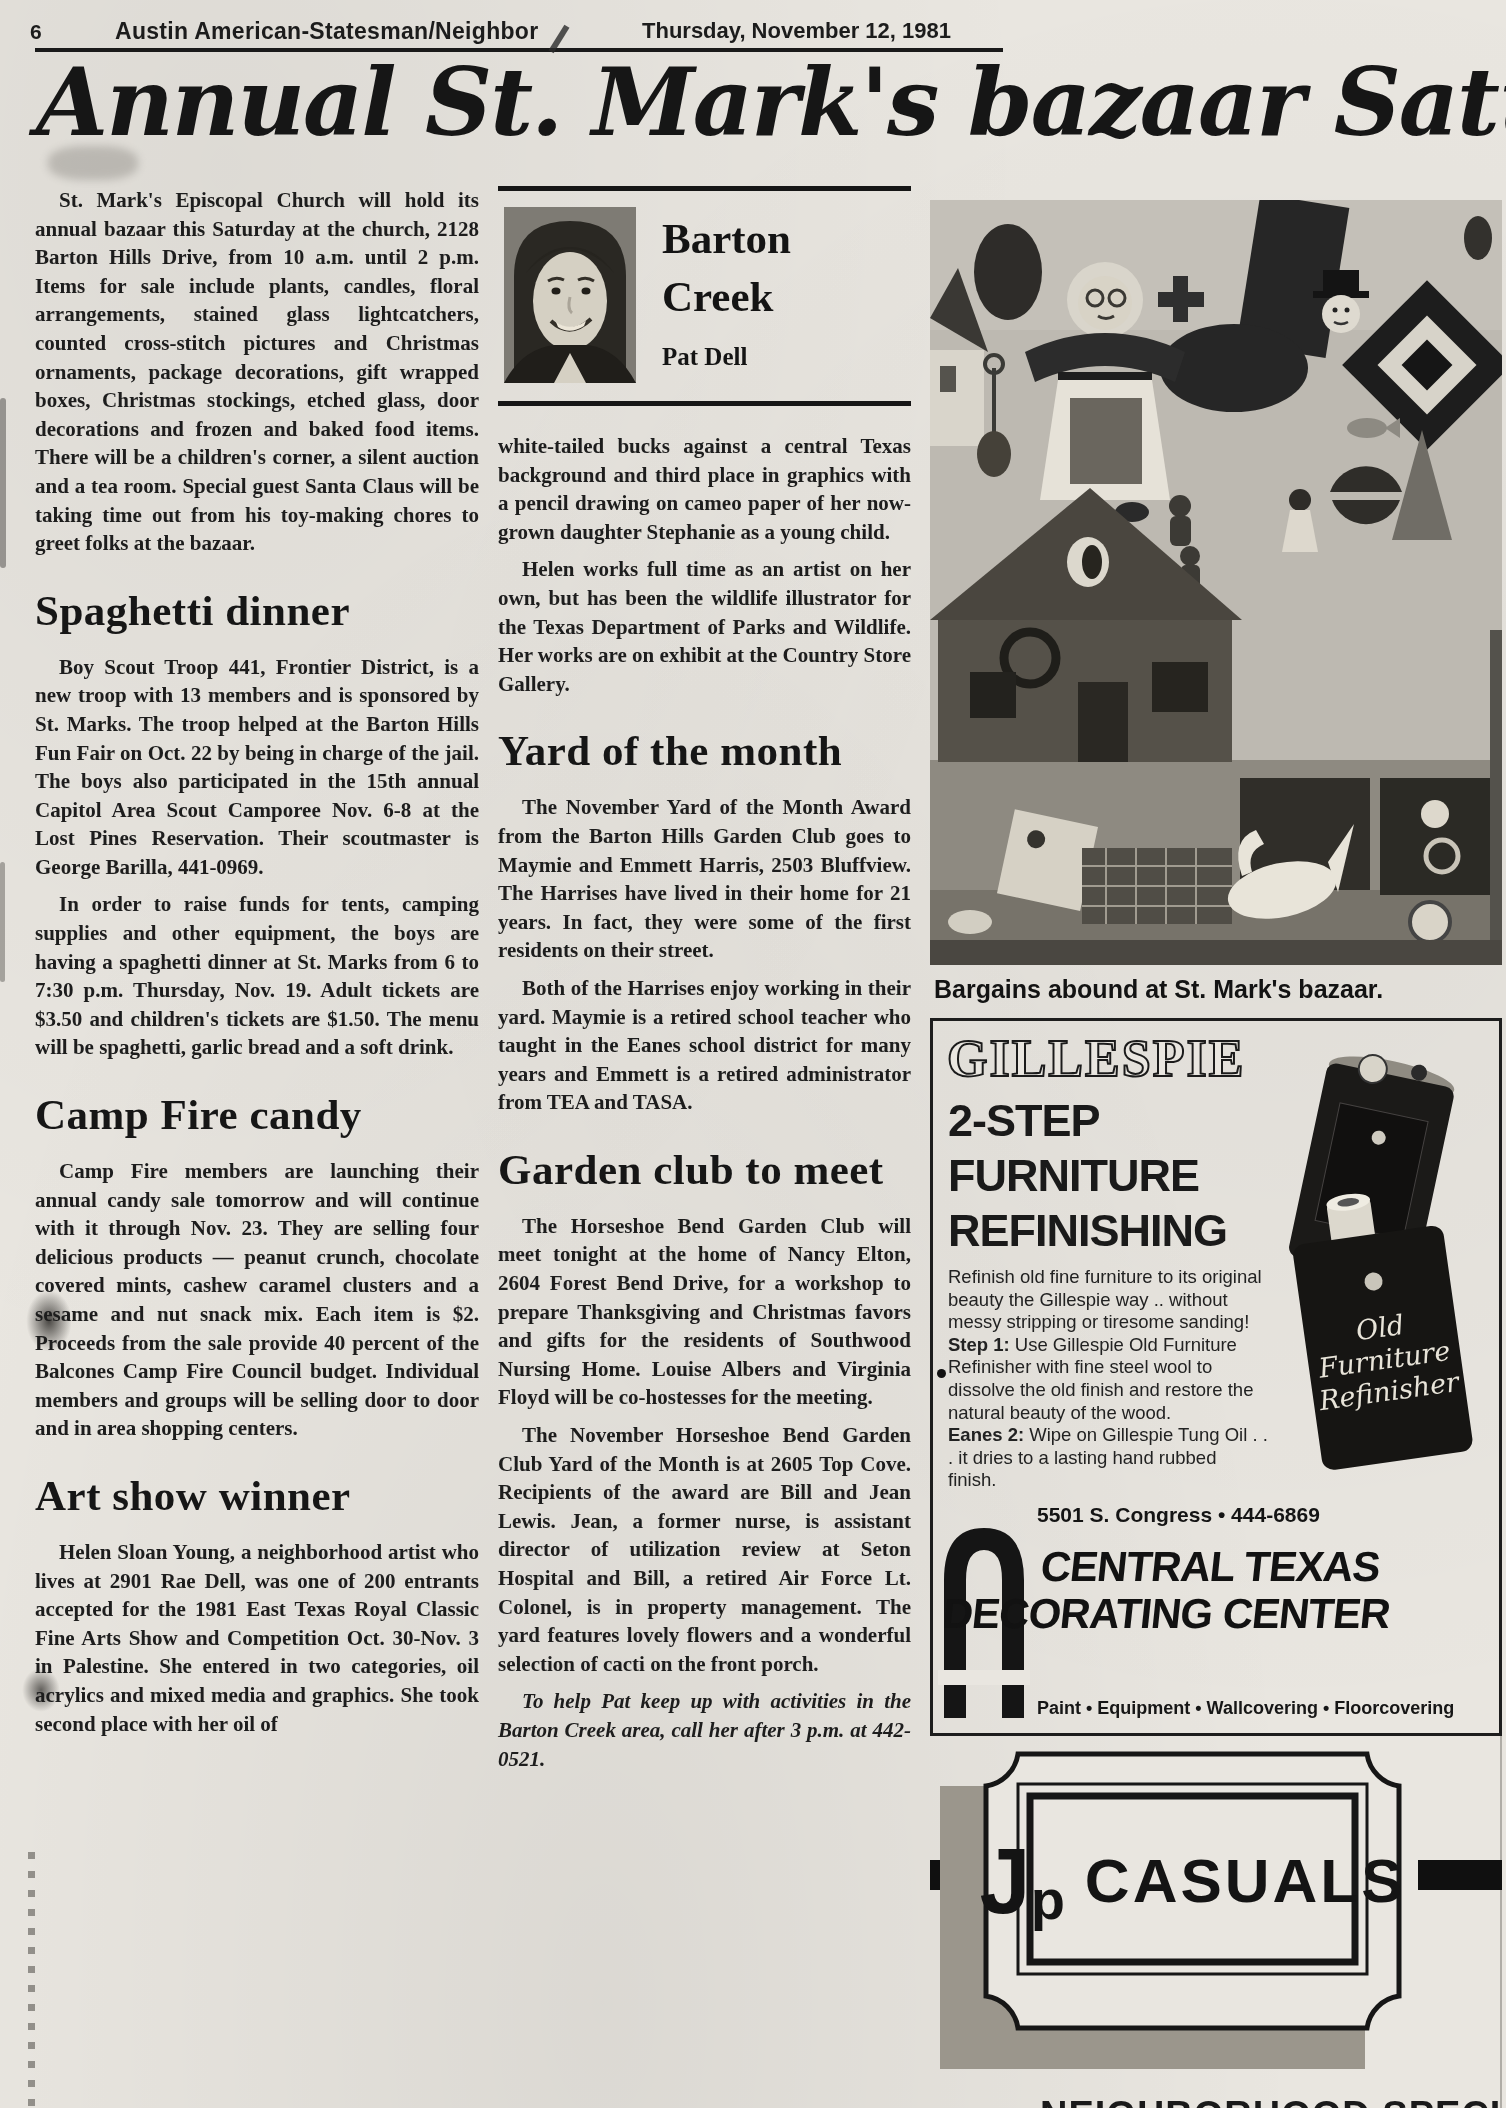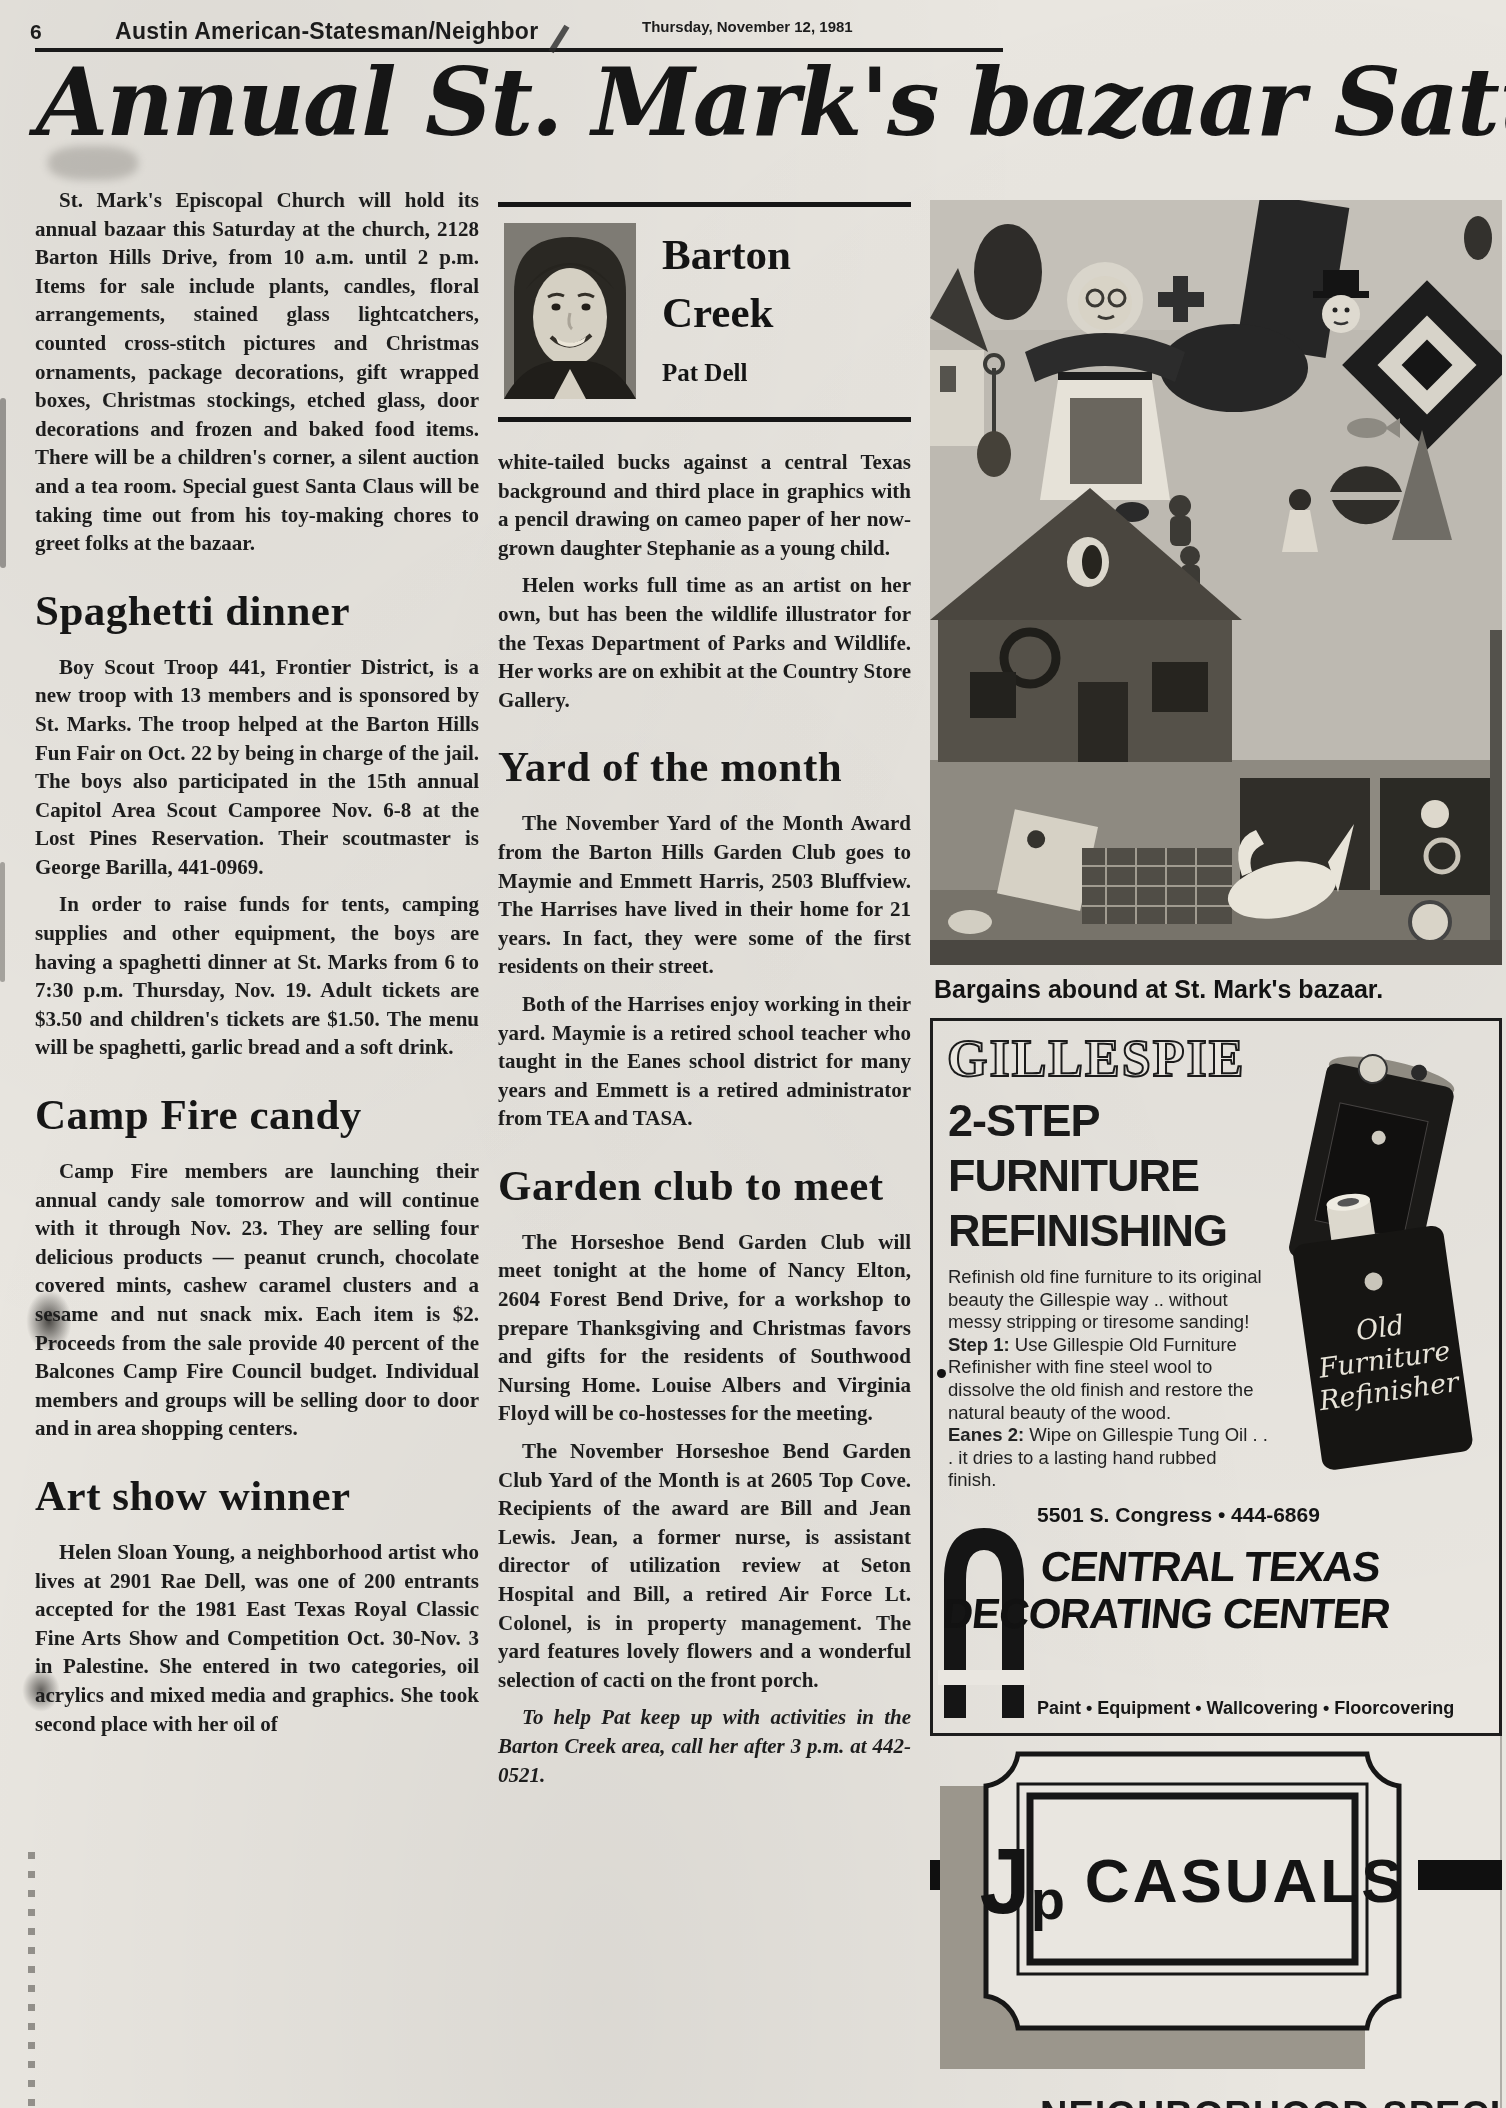--- a/index.html
+++ b/index.html
@@ -8,35 +8,35 @@
     background:
       radial-gradient(ellipse at 15% 8%, rgba(0,0,0,0.05), transparent 45%),
       radial-gradient(ellipse at 85% 40%, rgba(0,0,0,0.04), transparent 50%),
       radial-gradient(ellipse at 40% 95%, rgba(0,0,0,0.06), transparent 55%),
       #e9e6e0;
     font-family:"Liberation Serif",serif;color:#1c1c1c;
   }
   
   .page-num{position:absolute;left:30px;top:20px;font-family:"Liberation Sans",sans-serif;font-weight:bold;font-size:21px;}
   .masthead{position:absolute;left:115px;top:18px;font-family:"Liberation Sans",sans-serif;font-weight:bold;font-size:23px;letter-spacing:.3px;}
-  .issue-date{position:absolute;left:642px;top:18px;font-family:"Liberation Sans",sans-serif;font-weight:bold;font-size:15px;}
+  .issue-date{position:absolute;left:642px;top:18px;font-family:"Liberation Sans",sans-serif;font-weight:bold;font-size:22px;}
   .header-rule{position:absolute;left:35px;top:48px;width:968px;height:4px;background:#1a1a1a;}
   .headline{position:absolute;left:36px;top:48px;width:1468px;margin:0;
     font-family:"DejaVu Serif","Liberation Serif",serif;font-style:italic;font-weight:600;
     font-size:93px;letter-spacing:-2px;white-space:nowrap;color:#161616;}
   
   .col{position:absolute;top:186px;}
   .col1{left:35px;width:444px;}
   .col2{left:498px;width:413px;}
   .col3{left:930px;width:572px;top:200px;}
   .bt{font-size:21px;line-height:28.6px;text-align:justify;font-weight:600;margin:0 0 9px 0;text-indent:24px;color:#1d1d1d;}
   .sec-head{font-size:43px;font-weight:700;margin:28px 0 18px 0;letter-spacing:.5px;color:#161616;}
   .closing{font-style:italic;}
   
-  .byline-box{border-top:5px solid #161616;border-bottom:5px solid #161616;padding:16px 4px 18px 6px;margin-bottom:26px;display:flex;gap:26px;margin-top:16px;}
+  .byline-box{border-top:5px solid #161616;border-bottom:5px solid #161616;padding:16px 4px 18px 6px;margin-bottom:26px;display:flex;gap:26px;}
   .headshot{flex:0 0 132px;}
   .byline-title{font-size:43px;font-weight:bold;line-height:52px;margin-top:6px;color:#141414;}
   .byline-author{font-size:25px;font-weight:bold;margin-top:20px;color:#141414;}
   
   .photo-wrap{width:572px;height:765px;overflow:hidden;}
   .caption{margin:10px 2px 0 4px;font-family:"Liberation Sans",sans-serif;font-weight:bold;font-size:25px;color:#131313;}
   .ad-box{margin-top:14px;height:712px;border:3px solid #1d1d1d;position:relative;}
   .g-brand{position:absolute;left:10px;top:8px;}
   .g-head{position:absolute;left:15px;top:72px;font-family:"Liberation Sans",sans-serif;font-weight:bold;font-size:45px;line-height:55px;letter-spacing:-1px;color:#1a1a1a;}
   .g-body{position:absolute;left:15px;top:245px;width:320px;font-family:"Liberation Sans",sans-serif;font-size:18.5px;line-height:22.6px;color:#222;}

